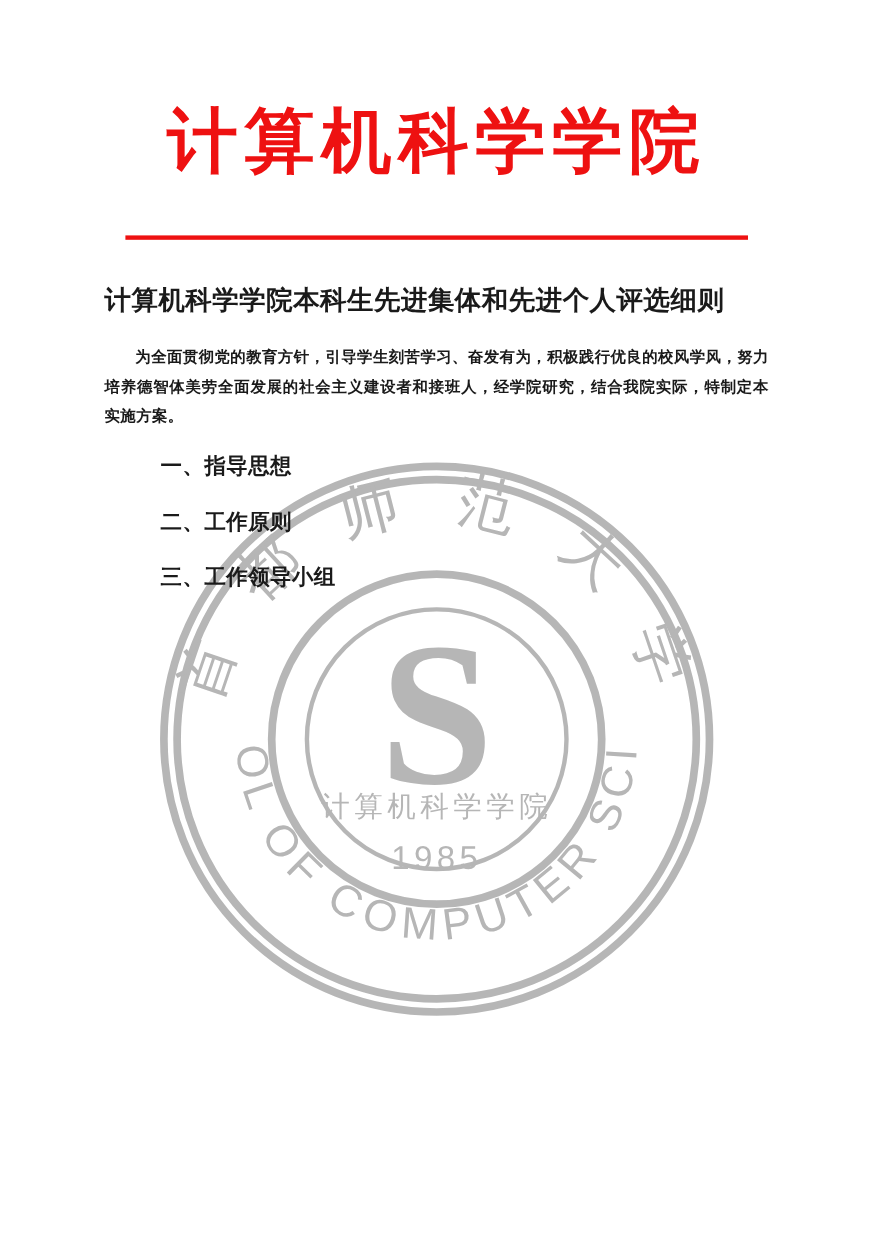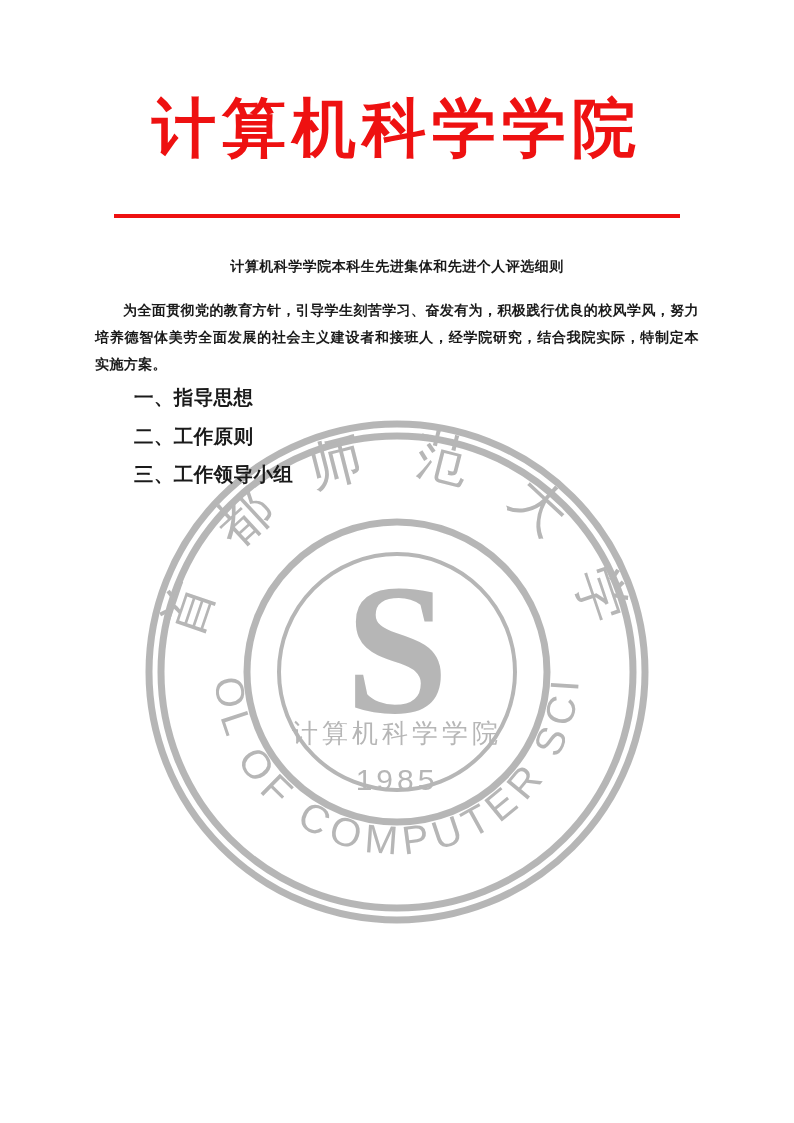--- a/index.html
+++ b/index.html
@@ -62,22 +62,22 @@
 
   
   .doc-body {
     position: relative;
     z-index: 2;
     margin-top: 38px;
     color: #1a1a1a;
   }
 
   .doc-title {
-    text-align: center;
-    font-size: 14px;
+    text-align: left;
+    font-size: 24px;
     font-weight: bold;
     letter-spacing: 0.5px;
     line-height: 1.5;
     margin-bottom: 20px;
     font-family: "Liberation Sans", "DejaVu Sans", sans-serif;
   }
 
   p.para {
     font-size: 14px;
     line-height: 1.95;
@@ -85,21 +85,21 @@
     text-justify: inter-ideograph;
     margin: 0;
     text-indent: 2em;
     letter-spacing: 0.4px;
     font-weight: bold;
   }
 
   h2.section {
     font-size: 19.5px;
     line-height: 1.95;
-    margin: 0;
+    margin: 12px;
     text-indent: 2em;
     font-weight: bold;
     letter-spacing: 0.4px;
     font-family: "Liberation Sans", "DejaVu Sans", sans-serif;
   }
 </style>
 </head>
 <body>
 
 <div class="page">

